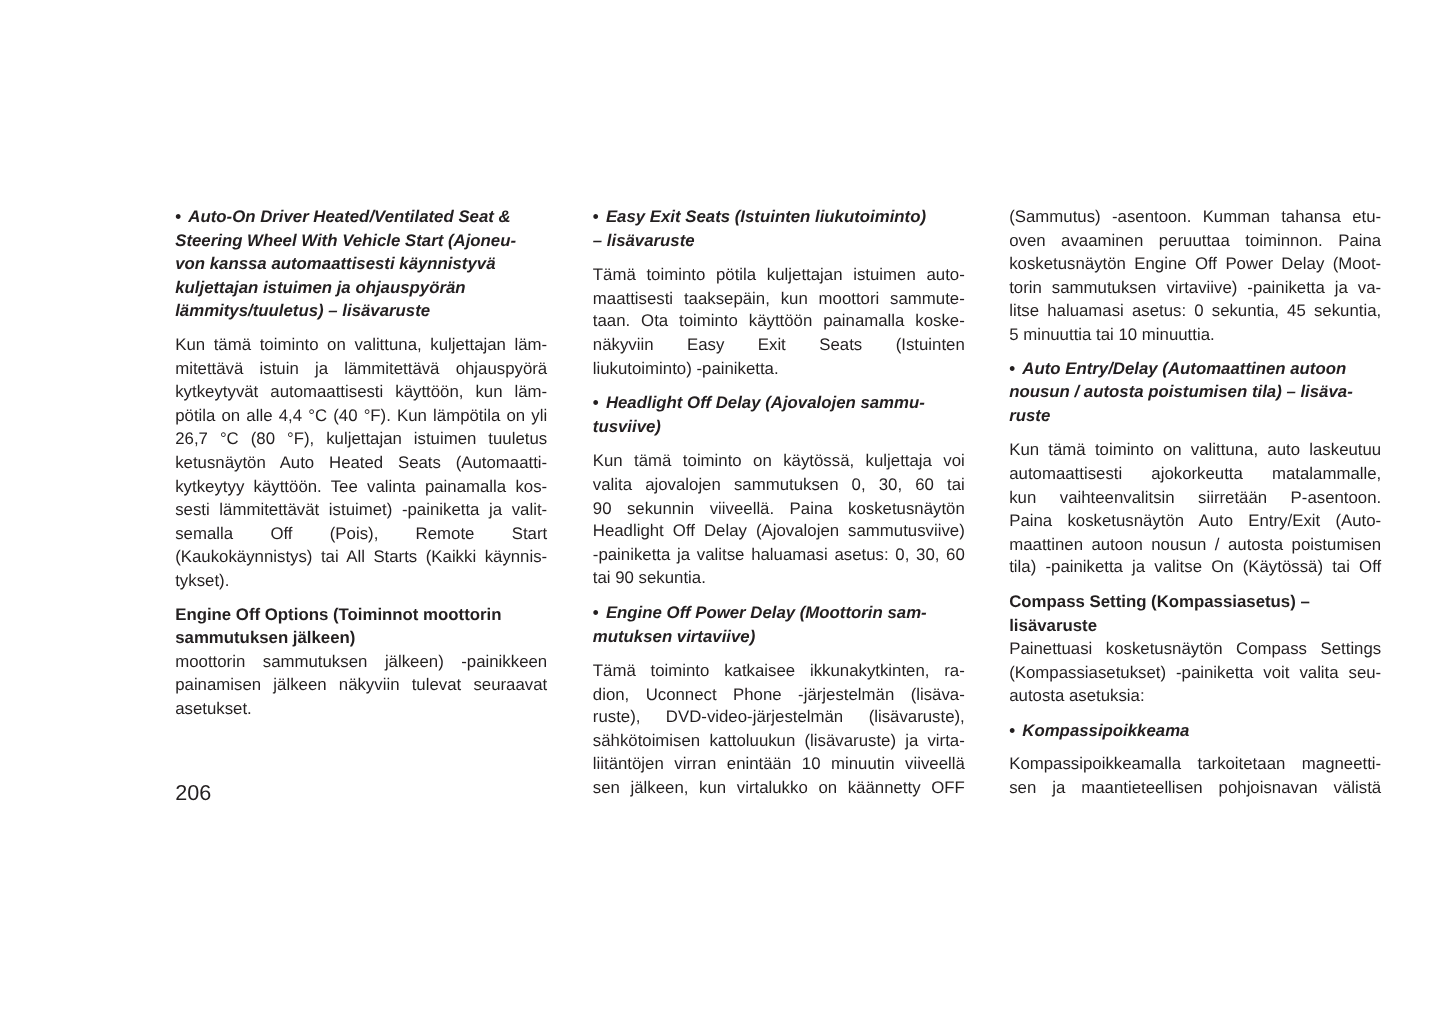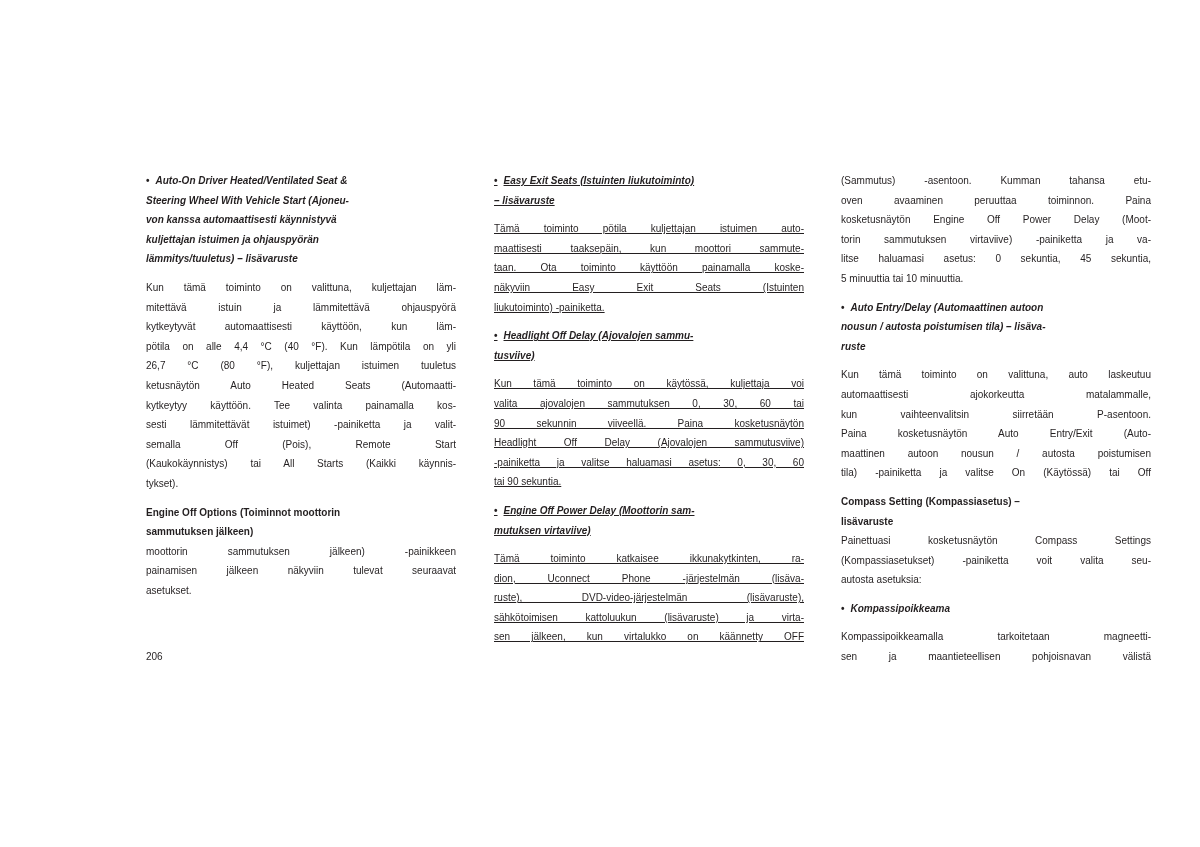--- a/index.html
+++ b/index.html
@@ -1,28 +1,28 @@
 <!DOCTYPE html>
 <html><head>
 <meta charset="utf-8">
 <style>
   html, body { margin:0; padding:0; }
   body { width:1200px; height:847px; background:#ffffff; position:relative; overflow:hidden;
          font-family:"Liberation Sans", sans-serif; color:#231f20; }
-  .col { position:absolute; width:310px; font-size:10px; line-height:19.6px; }
+  .col { position:absolute; width:310px; font-size:14px; line-height:19.6px; }
   #col1 { left:146px; top:171px; }
-  #col2 { left:494px; top:171px;text-decoration:underline; }
+  #col2 { left:494px; top:171px; }
   #col3 { left:841px; top:171px; }
   .h-bullet { font-weight:bold; font-style:italic; margin:0 0 9px 0; }
   .h-bullet .dot { font-style:normal; margin-right:6px; }
   .h-plain { font-weight:bold; margin:0; }
   p { margin:0 0 9px 0; text-align:justify; }
   .line { display:block; text-align:justify; text-align-last:justify; white-space:nowrap; }
   .line.last { text-align-last:left; }
-  #page-num { position:absolute; left:146px; top:651px; font-size:10px; }
+  #page-num { position:absolute; left:146px; top:651px; font-size:18px; }
 </style>
 </head>
 <body>
 
 <div id="col1" class="col">
     <div class="h-bullet">
       <span class="line last"><span class="dot">•</span><span>Auto-On Driver Heated/Ventilated Seat &amp;</span></span>
       <span class="line last">Steering Wheel With Vehicle Start (Ajoneu-</span>
       <span class="line last">von kanssa automaattisesti käynnistyvä</span>
       <span class="line last">kuljettajan istuimen ja ohjauspyörän</span>
@@ -77,20 +77,21 @@
     </p>
     <div class="h-bullet">
       <span class="line last"><span class="dot">•</span><span>Engine Off Power Delay (Moottorin sam-</span></span>
       <span class="line last">mutuksen virtaviive)</span>
     </div>
     <p>
       <span class="line">Tämä toiminto katkaisee ikkunakytkinten, ra-</span>
       <span class="line">dion, Uconnect Phone -järjestelmän (lisäva-</span>
       <span class="line">ruste), DVD-video-järjestelmän (lisävaruste),</span>
       <span class="line">sähkötoimisen kattoluukun (lisävaruste) ja virta-</span>
+      <span class="line">liitäntöjen virran enintään 10 minuutin viiveellä</span>
       <span class="line">sen jälkeen, kun virtalukko on käännetty OFF</span>
     </p>
   </div>
 <div id="col3" class="col">
     <p>
       <span class="line">(Sammutus) -asentoon. Kumman tahansa etu-</span>
       <span class="line">oven avaaminen peruuttaa toiminnon. Paina</span>
       <span class="line">kosketusnäytön Engine Off Power Delay (Moot-</span>
       <span class="line">torin sammutuksen virtaviive) -painiketta ja va-</span>
       <span class="line">litse haluamasi asetus: 0 sekuntia, 45 sekuntia,</span>

